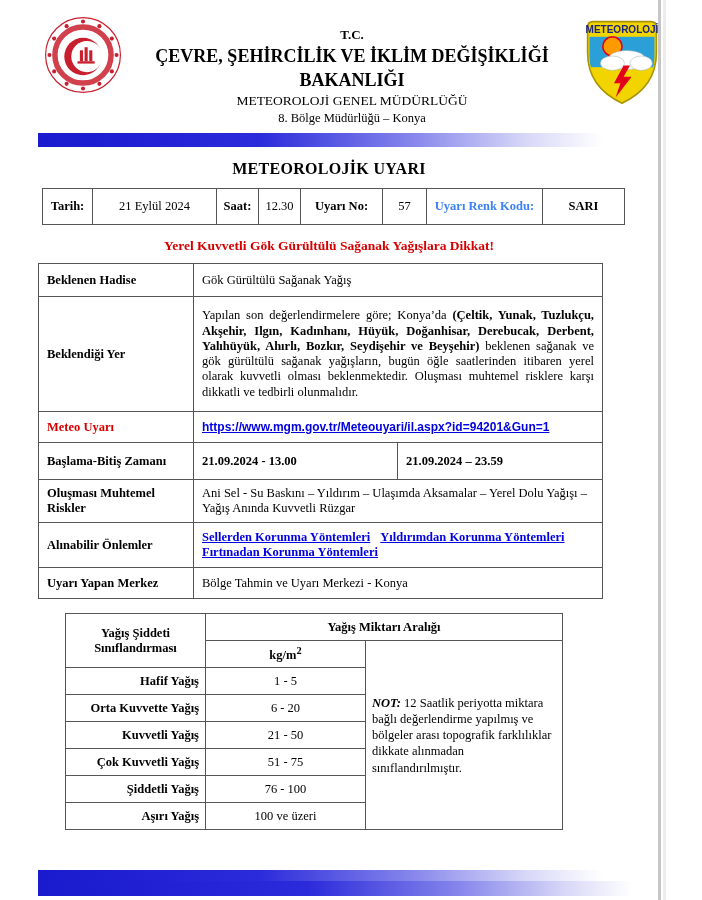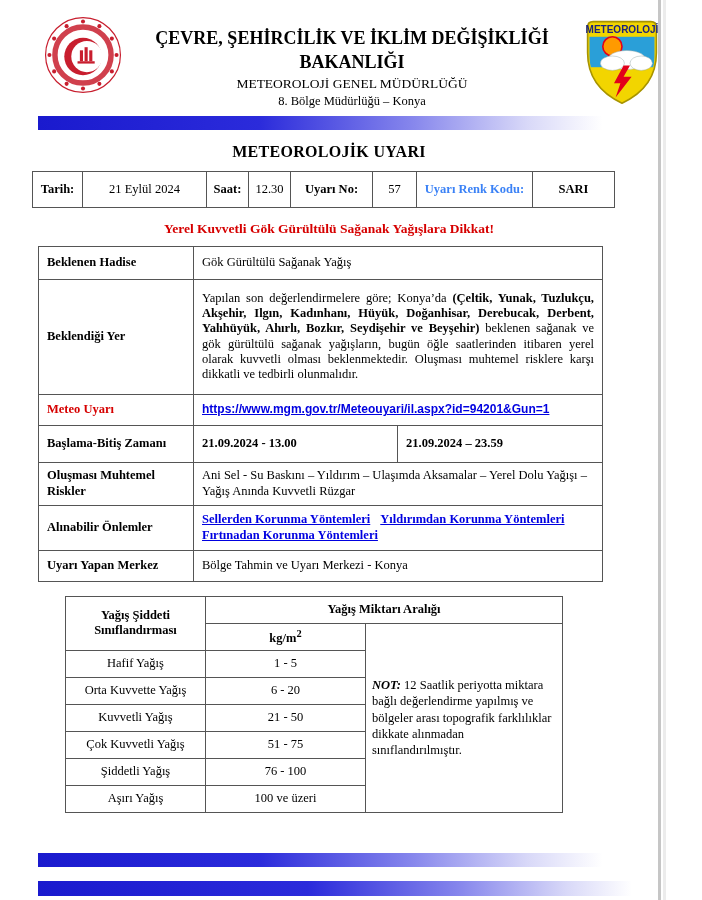--- a/index.html
+++ b/index.html
@@ -20,40 +20,40 @@
 
   .bluebar {
     margin-left:38px; width:582px; height:14px;
     background:linear-gradient(90deg,#1a1ace 0%,#2b2bdb 38%,#8585ec 64%,#d8d8f8 84%,#ffffff 97%);
   }
   .b1 { margin-top:6px; }
   .b2 { margin-top:40px; }
 
   .title { margin:13px 0 0 38px; width:582px; text-align:center; font-weight:bold; font-size:16px; letter-spacing:.3px; }
 
-  table.info { margin:10px 0 0 32px; width:582px; border-collapse:collapse; table-layout:fixed; font-size:12.5px; }
+  table.info { margin:10px 0 0 42px; width:582px; border-collapse:collapse; table-layout:fixed; font-size:12.5px; }
   table.info td { border:1px solid #555; text-align:center; height:33px; padding:1px 2px; overflow:hidden; }
   .bold { font-weight:bold; }
   .bluelink { color:#3b82f6; font-weight:bold; cursor:pointer; }
 
   .headline { margin:13px 0 0 38px; width:582px; text-align:center; color:#d60000; font-weight:bold; font-size:13.5px; }
 
   table.main { margin:9px 0 0 38px; width:504px; border-collapse:collapse; table-layout:fixed; font-size:12.5px; }
   table.main td { border:1px solid #555; padding:3px 8px; vertical-align:middle; line-height:1.22; overflow:hidden; }
   table.main td.lbl { font-weight:bold; }
   .just { text-align:justify; }
   .red { color:#d60000; }
   .url-link { font-family:"Liberation Sans","DejaVu Sans",sans-serif; font-size:12px; color:#0000e0; font-weight:bold; text-decoration:underline; cursor:pointer; }
   .prec a, .prec span.lnk { color:#0000e0; font-weight:bold; text-decoration:underline; cursor:pointer; }
   .prec .gap { display:inline-block; width:10px; }
 
   table.rain { margin:14px 0 16px 65px; width:497px; border-collapse:collapse; table-layout:fixed; font-size:12.5px; }
   table.rain th, table.rain td { border:1px solid #555; padding:2px 6px; overflow:hidden; }
   table.rain th { font-weight:bold; text-align:center; }
-  .rain-lbl { font-weight:normal; text-align:center; padding-left:10px; height:22px; }
+  .rain-lbl { font-weight:bold; text-align:right; padding-left:10px; height:22px; }
   .rain-val { text-align:center; }
   .note-cell { vertical-align:middle; text-align:left; padding:6px 8px; line-height:1.3; }
   .note-pfx { font-weight:bold; font-style:italic; }
 
   .bottombar { position:absolute; left:38px; top:881px; width:600px; height:15px;
     background:linear-gradient(90deg,#1a1ace 0%,#2b2bdb 45%,#8585ec 70%,#d8d8f8 88%,#ffffff 99%); }
 </style>
 </head>
 <body>
 
@@ -80,20 +80,21 @@
       <circle cx="50" cy="52" r="24" fill="#c81e2e"></circle>
       <circle cx="55" cy="52" r="20" fill="#fff"></circle>
       <g fill="#c81e2e">
         <rect x="46" y="44" width="4" height="14"></rect>
         <rect x="52" y="40" width="4" height="18"></rect>
         <rect x="58" y="44" width="4" height="14"></rect>
         <rect x="43" y="58" width="22" height="3"></rect>
       </g>
     </svg>
     <div class="hdr-text">
+      <div class="h-tc">T.C.</div>
       <div class="h-min">ÇEVRE, ŞEHİRCİLİK VE İKLİM DEĞİŞİKLİĞİ BAKANLIĞI</div>
       <div class="h-dir">METEOROLOJİ GENEL MÜDÜRLÜĞÜ</div>
       <div class="h-reg">8. Bölge Müdürlüğü – Konya</div>
     </div>
     <svg width="80" height="88" viewBox="0 0 100 110">
       <defs>
           <clipPath id="shieldclip">
             <path d="M50,107 C22,94 9,74 9,46 L9,15 Q9,9 15,9 L85,9 Q91,9 91,15 L91,46 C91,74 78,94 50,107 Z"></path>
           </clipPath>
         </defs>

